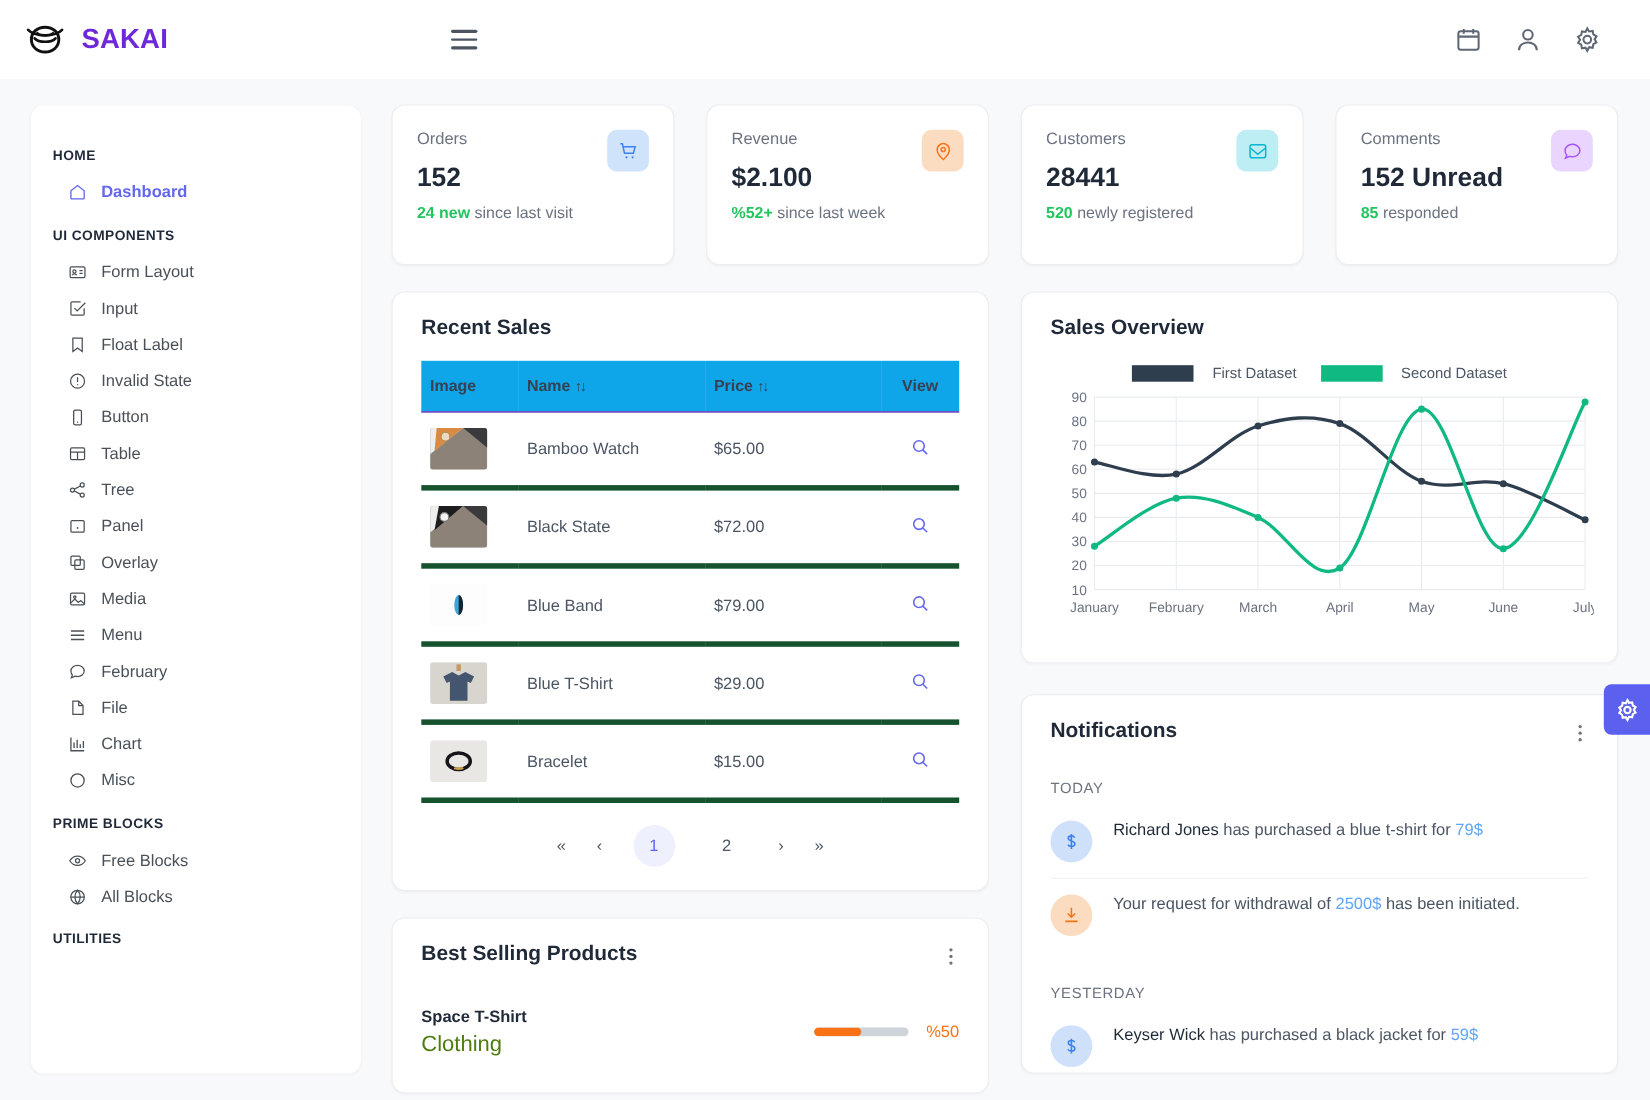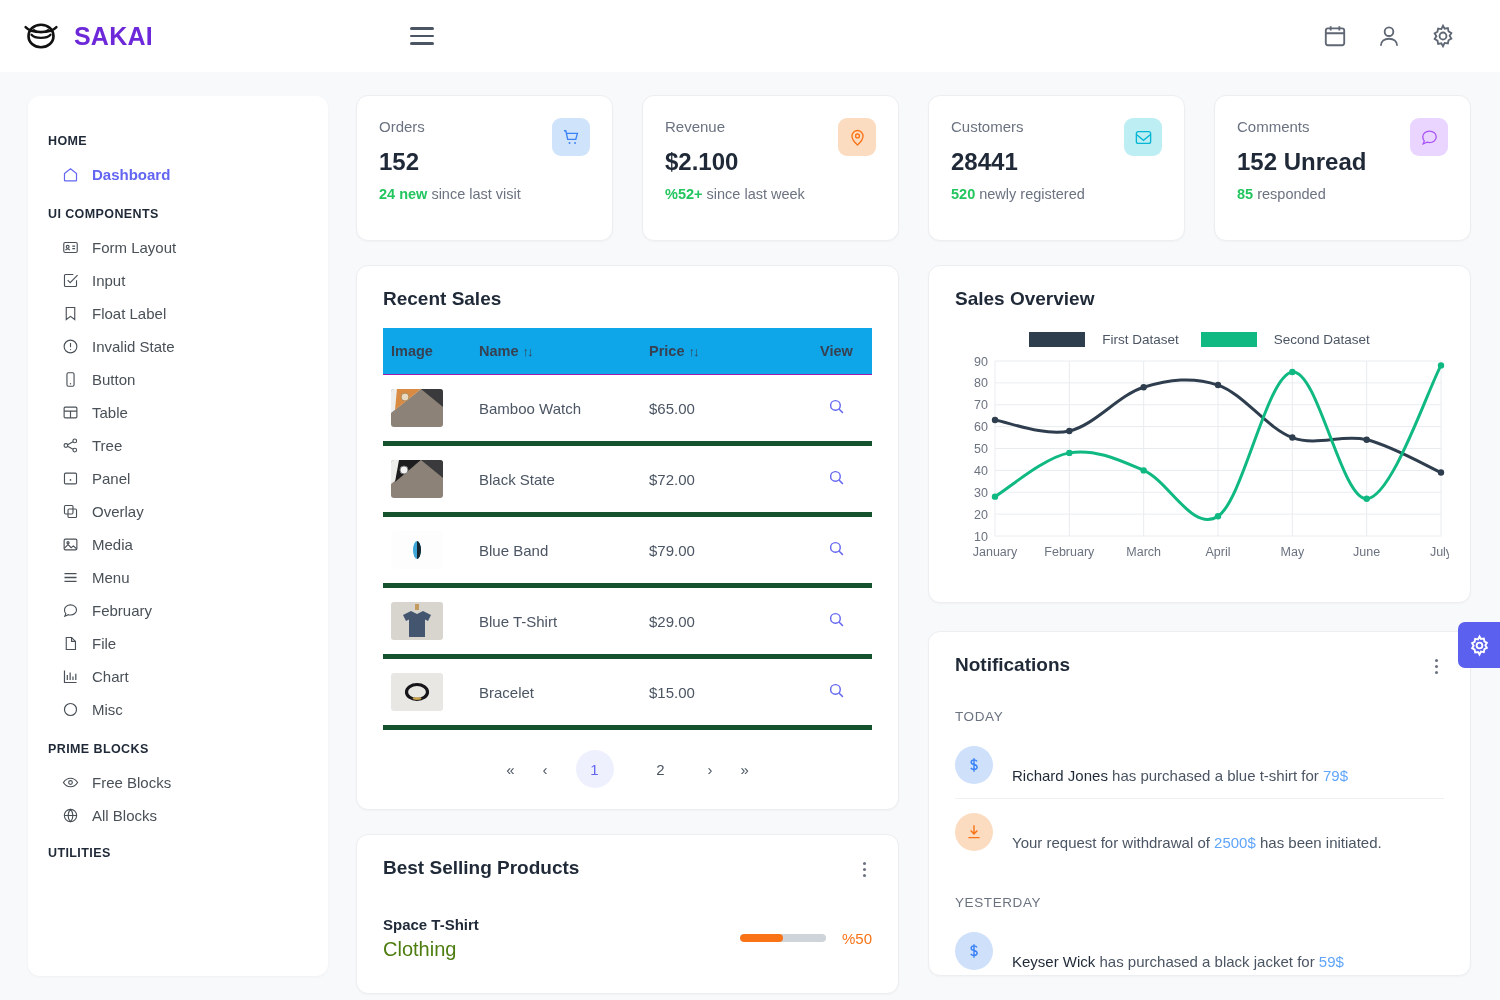--- a/index.html
+++ b/index.html
@@ -95,21 +95,21 @@
   .legend-item { display: flex; align-items: center; gap: 17px; font-size: 13.5px; color: #4b5563; }
   .legend-swatch { width: 56px; height: 15px; display: block; }
   .chart-wrap { position: relative; margin-top: 8px; }
 
   
   #notifications { padding: 22px 26px; overflow: hidden; }
   .panel-head { display: flex; align-items: flex-start; justify-content: space-between; }
   .kebab { background:none;border:none;cursor:pointer; color:#6b7280; font-size: 18px; line-height: 14px; letter-spacing: 0; padding: 2px 6px;}
   .kebab span { display:block; width:3.5px;height:3.5px;background:#6b7280;border-radius:50%;margin:2.5px 0; }
   .notif-group { font-size: 13.5px; color: #6b7280; letter-spacing: .6px; margin: 30px 0 8px 0; }
-  .notif-row { display: flex; align-items: flex-end; gap: 19px; padding: 14px 0; border-bottom: 1px solid #f0f1f3; }
+  .notif-row { display: flex; align-items: flex-start; gap: 19px; padding: 14px 0; border-bottom: 1px solid #f0f1f3; }
   .notif-icon { width: 38px; height: 38px; border-radius: 50%; flex: 0 0 38px; display: flex; align-items: center; justify-content: center; }
   .notif-icon svg { width: 18px; height: 18px; display: block; }
   .notif-text { font-size: 15px; color: #4b5563; }
   .notif-text b { font-weight: 400; color: #1f2937; }
   .notif-text i { font-style: normal; color: #60a5fa; }
 
   
   #best-selling { padding: 22px 26px; overflow: hidden; }
   .bs-row { display: flex; align-items: center; margin-top: 34px; }
   .bs-name { font-size: 15px; font-weight: 700; color: #1f2937; }

